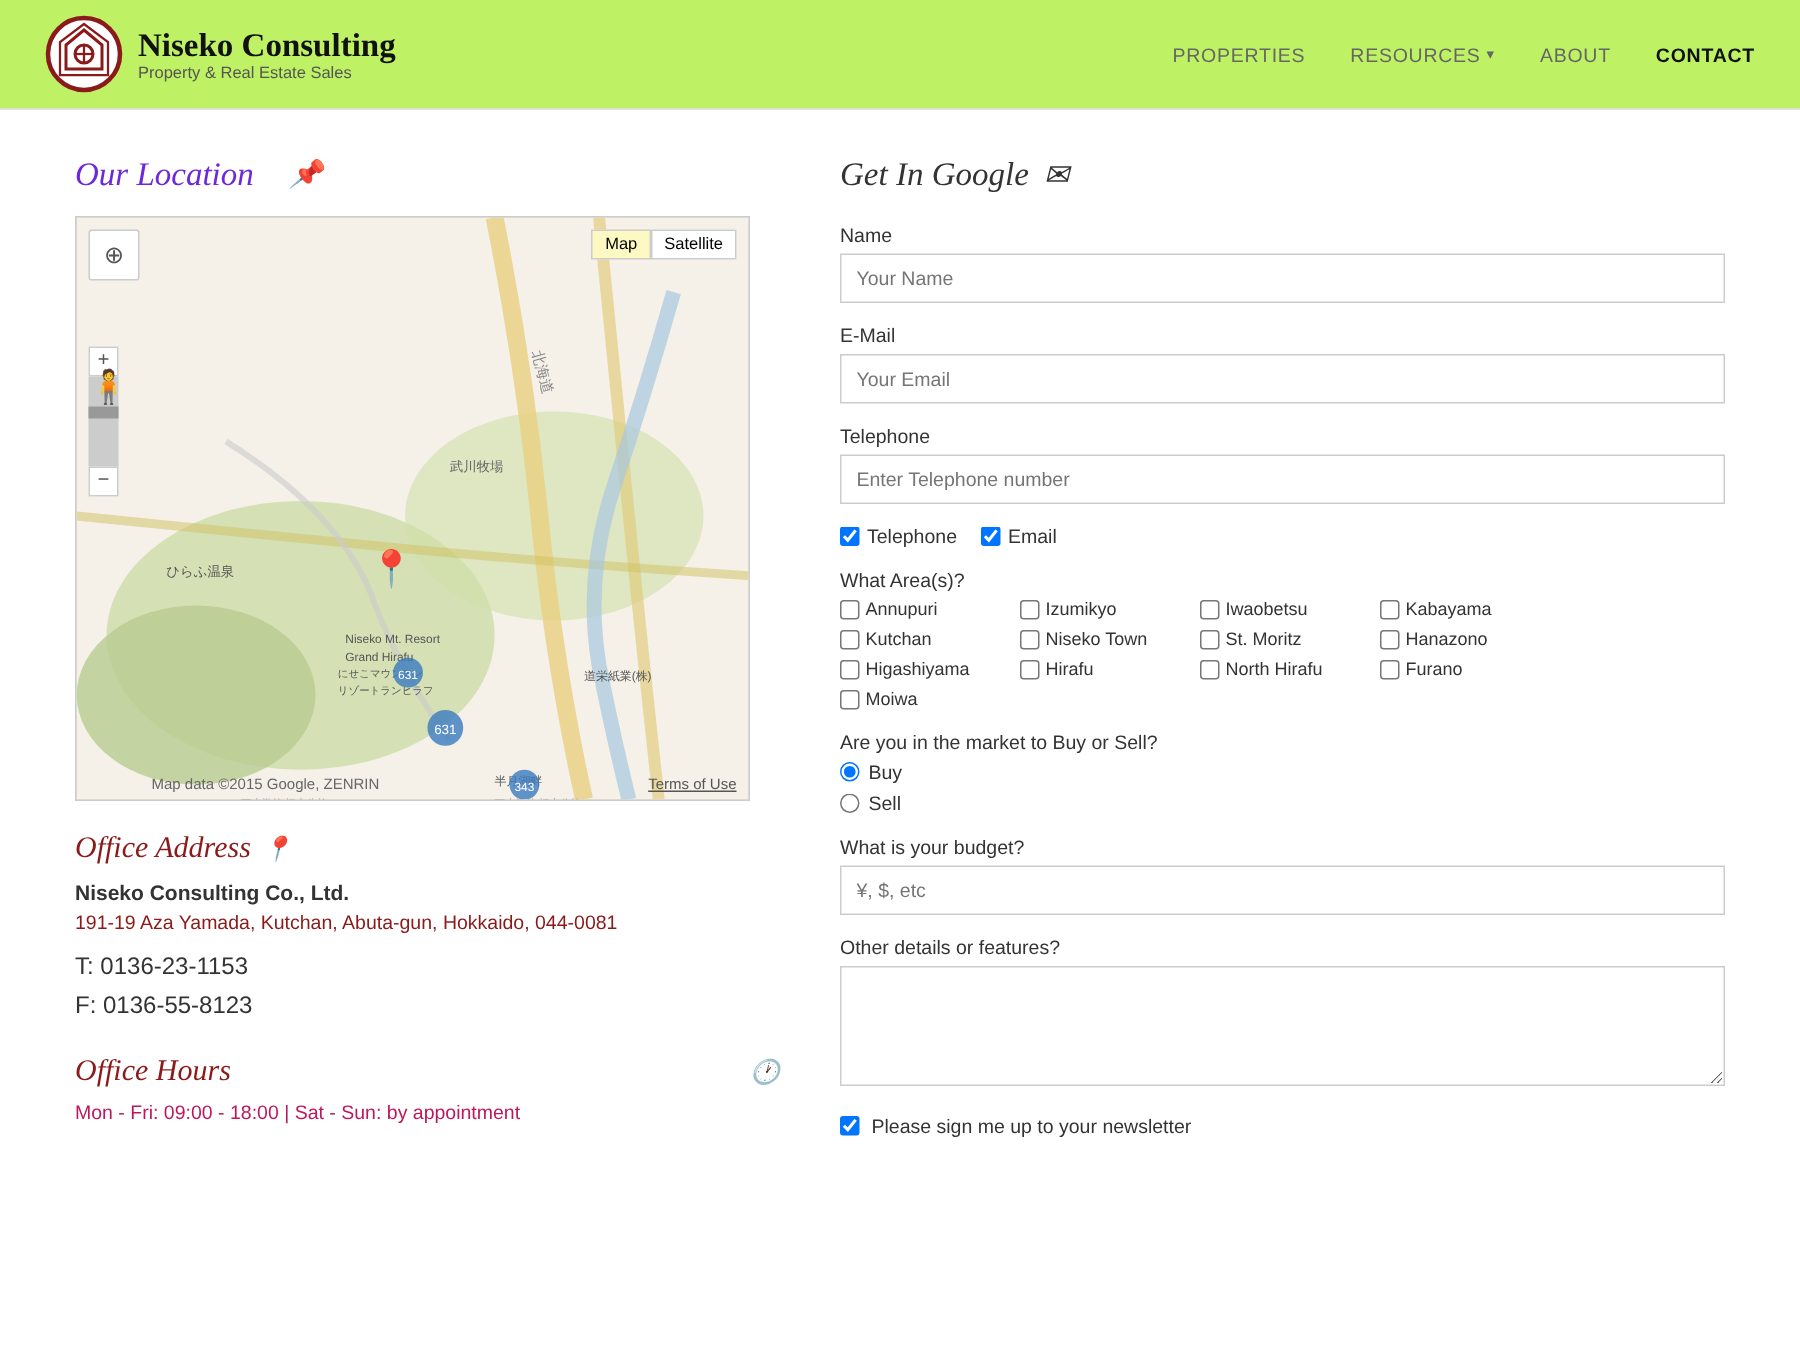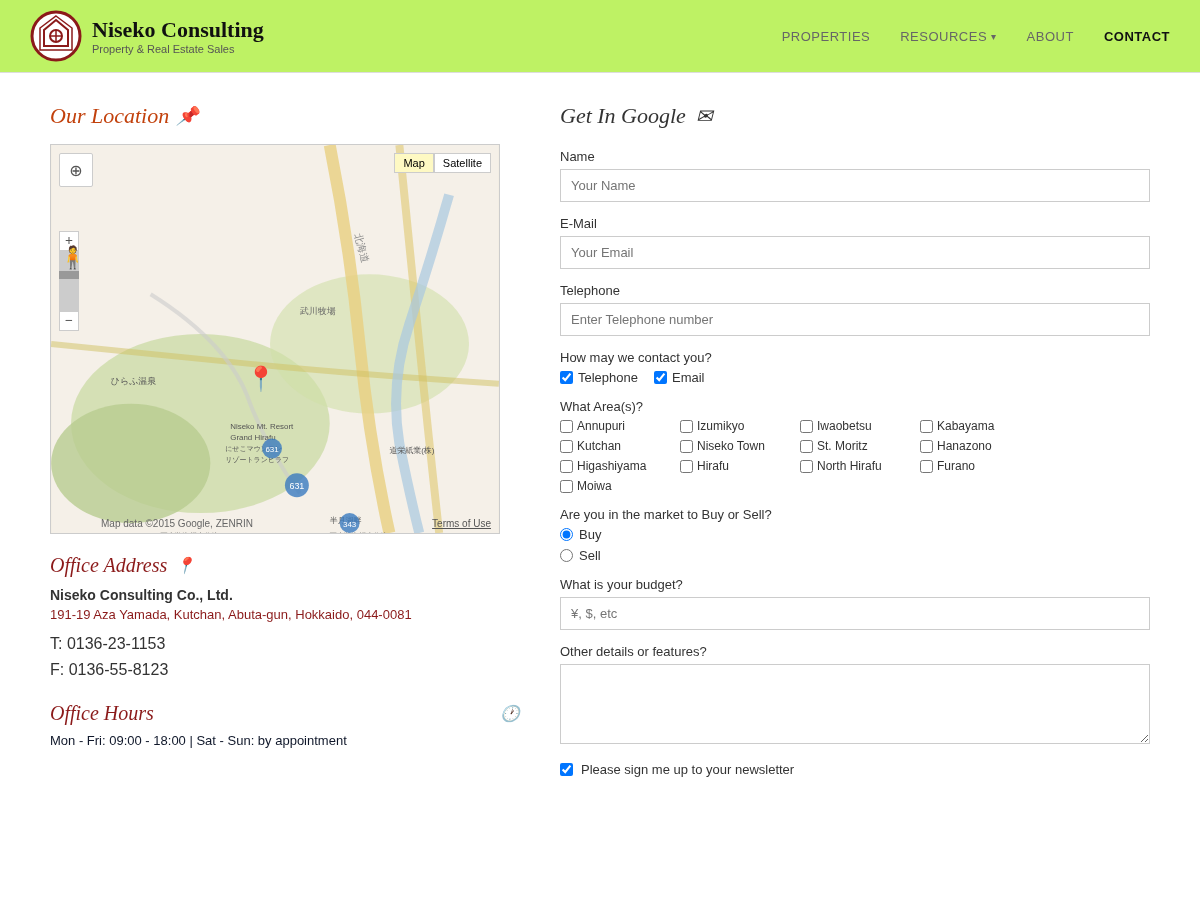--- a/index.html
+++ b/index.html
@@ -70,27 +70,27 @@
     }
 
     
     .left-col {
       flex: 0 0 470px;
     }
 
     .section-title {
       font-family: Georgia, serif;
       font-size: 22px;
-      color: #c2410c;
+      color: #6d28d9;
       font-style: italic;
       font-weight: normal;
       margin-bottom: 15px;
       display: flex;
       align-items: center;
-      gap: 7px;
+      gap: 24px;
     }
     .pin-icon { font-size: 18px; }
 
     
     .map-container {
       width: 450px;
       height: 390px;
       border: 1px solid #ccc;
       position: relative;
       overflow: hidden;
@@ -236,21 +236,21 @@
       font-weight: normal;
       margin: 20px 0 8px;
       display: flex;
       align-items: center;
       gap: 8px;
       justify-content: space-between;
     }
     .hours-text {
       font-family: Arial, sans-serif;
       font-size: 13px;
-      color: #0f172a;
+      color: #be185d;
     }
 
     
     .right-col {
       flex: 1;
     }
     .get-in-touch-title {
       font-family: Georgia, serif;
       font-size: 22px;
       color: #333;
@@ -496,21 +496,20 @@
       <label class="form-label">E-Mail</label>
       <input type="email" class="form-input" placeholder="Your Email" style="">
     </div>
 
     <div class="form-group">
       <label class="form-label">Telephone</label>
       <input type="text" class="form-input" placeholder="Enter Telephone number" style="">
     </div>
 
     <div class="form-group">
-      <label class="form-label">How may we contact you?</label>
       <div class="checkbox-group">
         <label class="checkbox-item">
           <input type="checkbox" checked="" style="">
           <span>Telephone</span>
         </label>
         <label class="checkbox-item">
           <input type="checkbox" checked="" style="">
           <span>Email</span>
         </label>
       </div>

